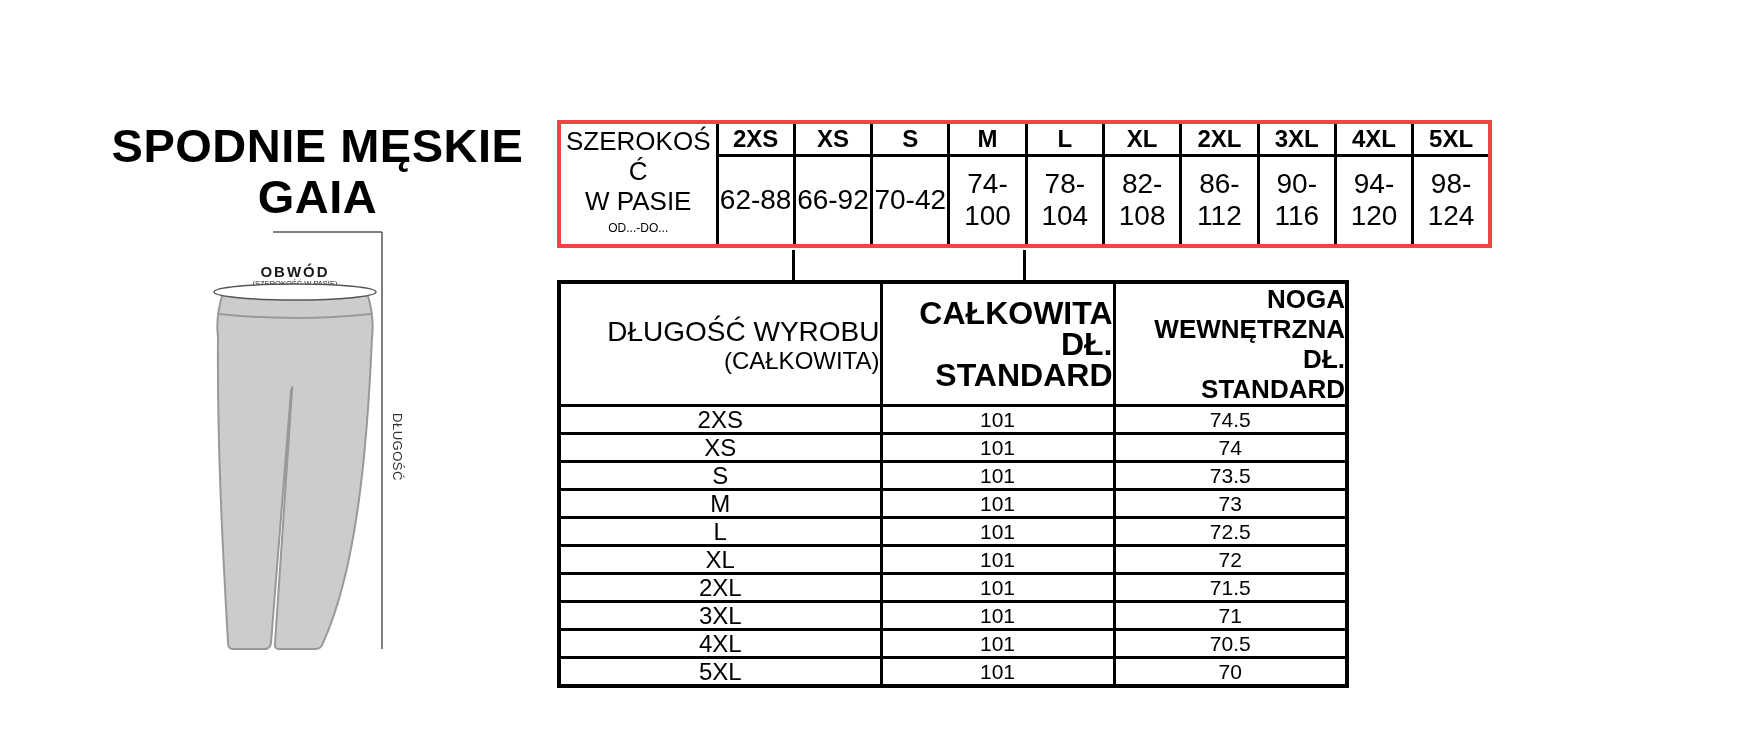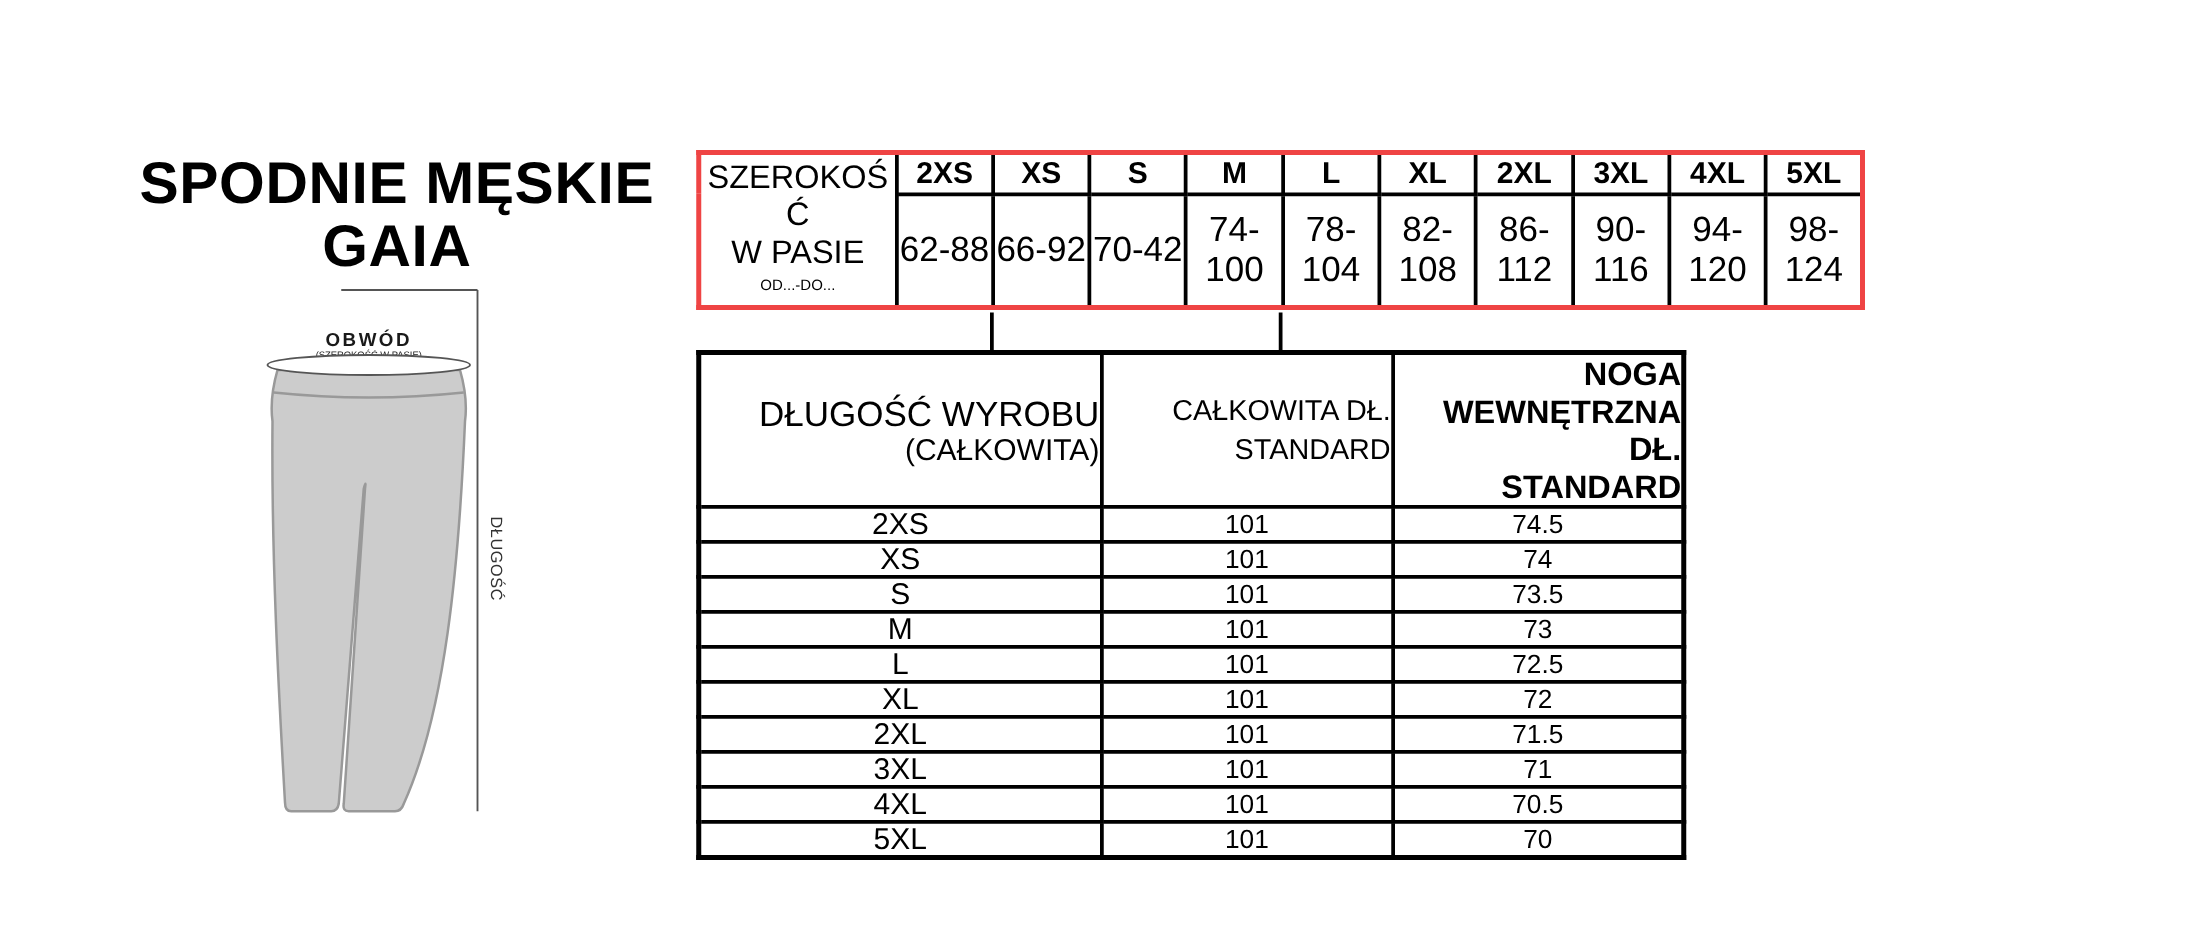--- a/index.html
+++ b/index.html
@@ -30,21 +30,21 @@
   .c1 { left:792px; } .c2 { left:1023px; }
   
   table.t2 {
     position:absolute; left:557px; top:280px; width:788px;
     border-collapse:collapse; table-layout:fixed; border:4px solid #000;
   }
   .t2 td, .t2 th { border:3px solid #000; text-align:center; vertical-align:middle; padding:0; }
   .t2 th { height:96px; font-weight:normal;text-align:right; }
   .t2 th.h1 { width:322px; font-size:28px; line-height:33px; }
   .t2 th.h1 .sub { font-size:24px; line-height:26px; }
-  .t2 th.h2 { width:233px; font-size:23px; font-weight:normal; line-height:31px; }
+  .t2 th.h2 { width:233px; font-size:32px; font-weight:bold; line-height:31px; }
   .t2 th.h3 { width:233px; font-size:26px; font-weight:bold; line-height:30px; }
   .t2 td.size { font-size:24px; height:25px; line-height:25px; }
   .t2 td.num  { font-size:21px; height:25px; line-height:25px; }
 </style>
 </head>
 <body>
 
 <div class="canvas">
 
   <div class="title">

